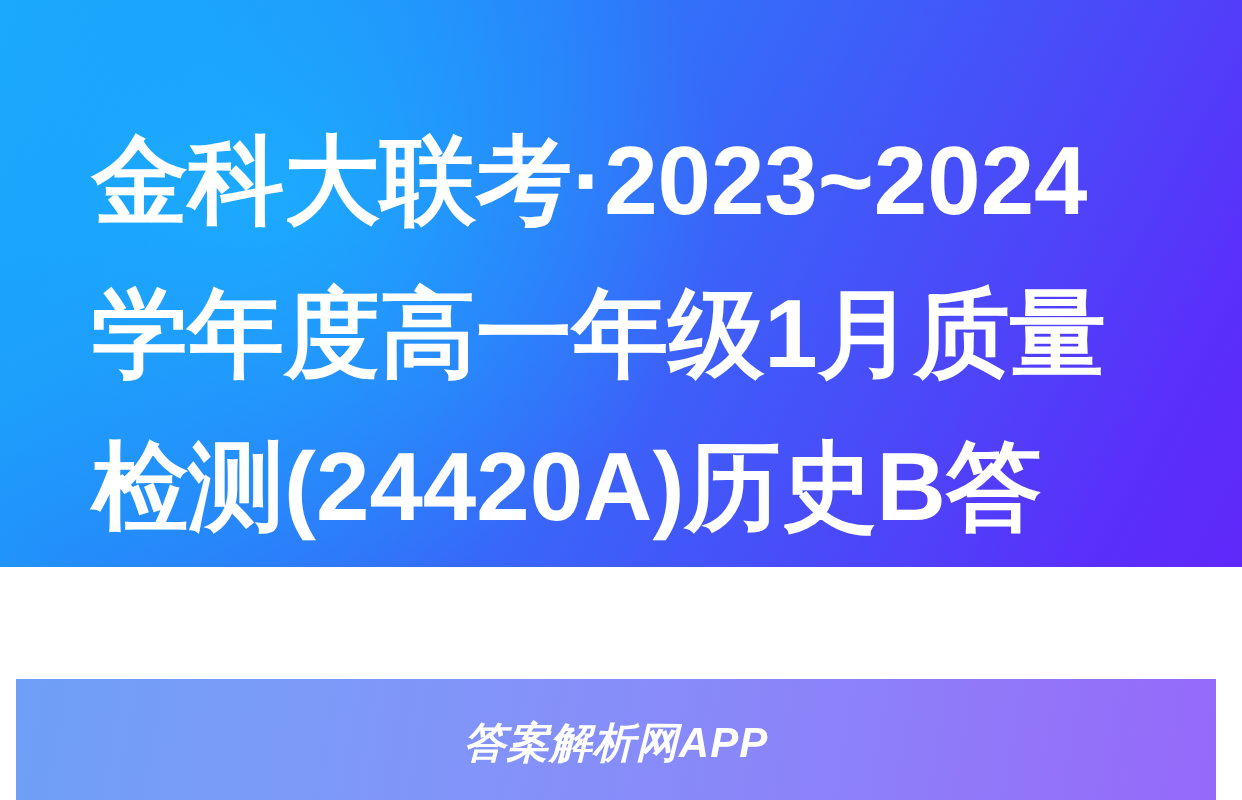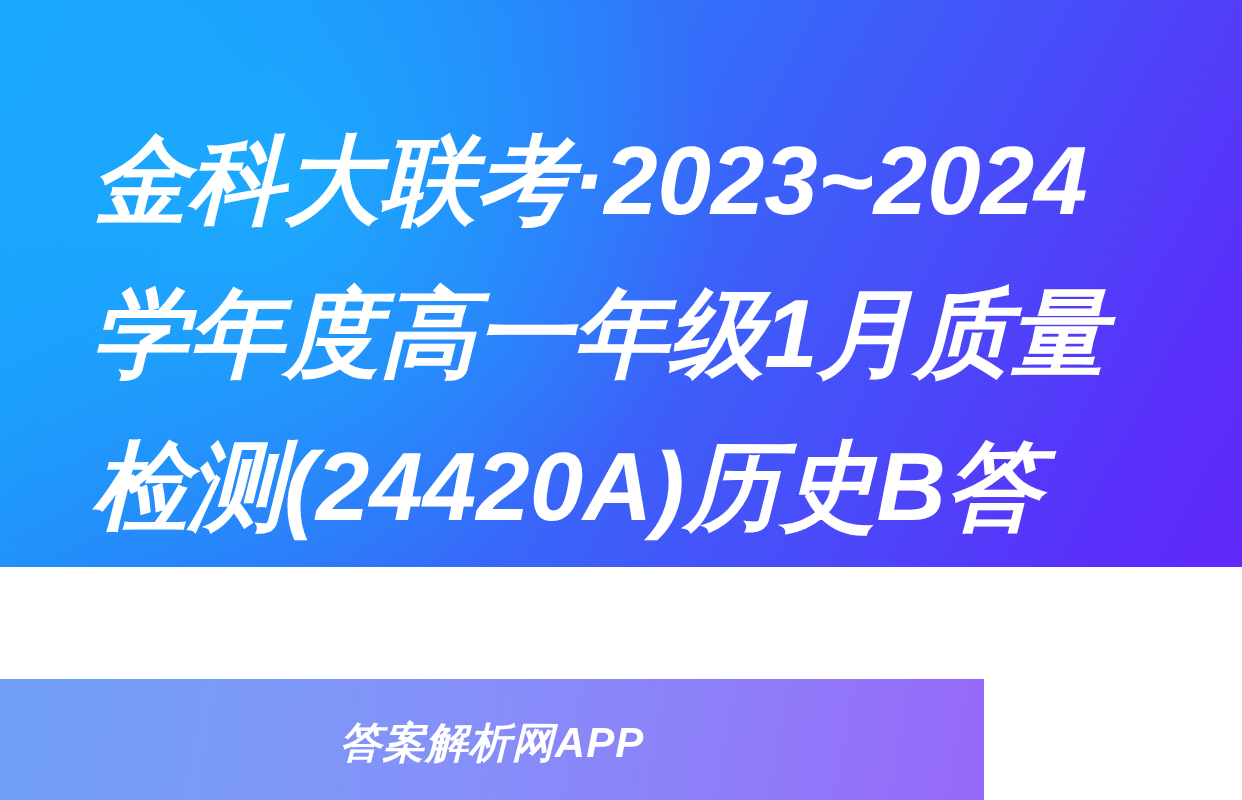--- a/index.html
+++ b/index.html
@@ -31,21 +31,20 @@
     overflow: hidden;
     background:
       linear-gradient(118deg,
         #19a7fb 0%,
         #1d9bfb 14%,
         #2a7ffa 34%,
         #3b62f9 55%,
         #4c47f9 74%,
         #5a2ffa 90%,
         #5f28fa 100%);
-    font-style: italic;
   }
 
   
   .hero-glow {
     position: absolute;
     left: -180px;
     top: -220px;
     width: 900px;
     height: 820px;
     background: radial-gradient(closest-side,
@@ -78,23 +77,23 @@
   }
 
   .title-line.is-centered {
     text-align: center;
     transform: none;
   }
 
   
   .footer-bar {
     position: absolute;
-    left: 0;
+    left: 16px;
     top: 679px;
-    width: 984px;
+    width: 1200px;
     height: 121px;
     background: linear-gradient(100deg,
         #6e9ff7 0%,
         #7b9bf8 22%,
         #8590f9 46%,
         #8c82f9 68%,
         #9372f9 88%,
         #9569fa 100%);
     display: flex;
     align-items: center;

